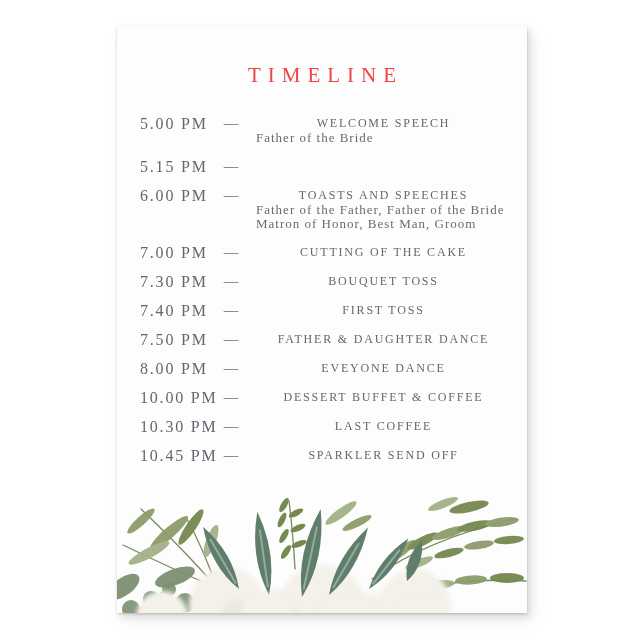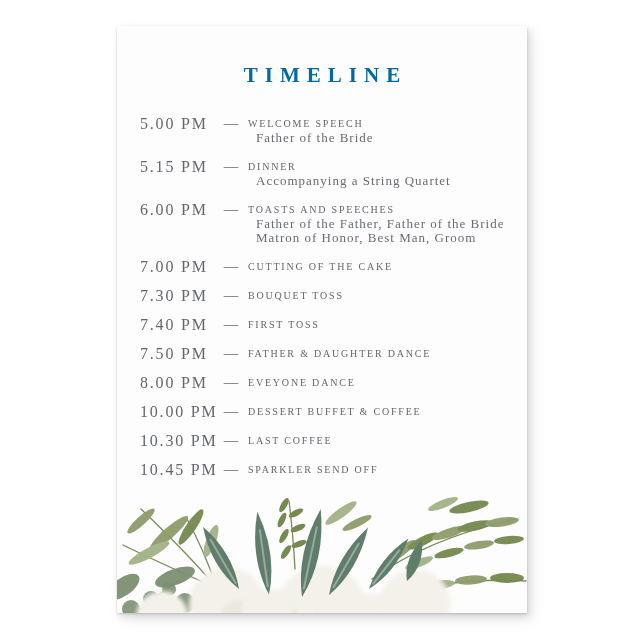--- a/index.html
+++ b/index.html
@@ -26,23 +26,23 @@
     box-shadow: 0 1px 2px rgba(80,80,85,0.25),
                 3px 4px 7px rgba(120,120,125,0.22),
                 6px 8px 14px rgba(150,150,155,0.12);
     overflow: hidden;
   }
   .card-title {
     margin-top: 37px;
     text-align: center;
     font-size: 21px;
     letter-spacing: 7px;
-    color: #0369a1;
+    color: #ef4444;
     text-indent: 7px; 
-    font-weight: 700;
+    font-weight: 400;
   }
   .entries {
     margin-top: 28px;
     padding-left: 23px;
     padding-right: 8px;
   }
   .entry {
     display: flex;
     align-items: flex-start;
     margin-bottom: 14px;
@@ -64,24 +64,25 @@
     width: 34px;
     text-align: center;
     font-size: 14.5px;
     line-height: 15px;
     flex: none;
   }
   .event-col {
     flex: 1;
   }
   .event {
-    font-size: 10px;
+    font-size: 12px;
     letter-spacing: 1.8px;
     line-height: 15px;
     white-space: nowrap;
+    text-align: center;
   }
   .detail {
     font-size: 13px;
     letter-spacing: 1px;
     line-height: 14px;
     margin-left: 8px;
     color: #676c73;
     white-space: nowrap;
   }
   .detail:first-of-type {
@@ -112,24 +113,20 @@
     <span class="dash">—</span>
     <div class="event-col">
       <div class="event">WELCOME SPEECH</div>
     <div class="detail">Father of the Bride</div>
           </div>
   </div>
 
   <div class="entry">
     <span class="time">5.15 PM</span>
     <span class="dash">—</span>
-    <div class="event-col">
-      <div class="event">DINNER</div>
-    <div class="detail">Accompanying a String Quartet</div>
-          </div>
   </div>
 
   <div class="entry">
     <span class="time">6.00 PM</span>
     <span class="dash">—</span>
     <div class="event-col">
       <div class="event">TOASTS AND SPEECHES</div>
     <div class="detail">Father of the Father, Father of the Bride</div>
             <div class="detail">Matron of Honor, Best Man, Groom</div>
           </div>

